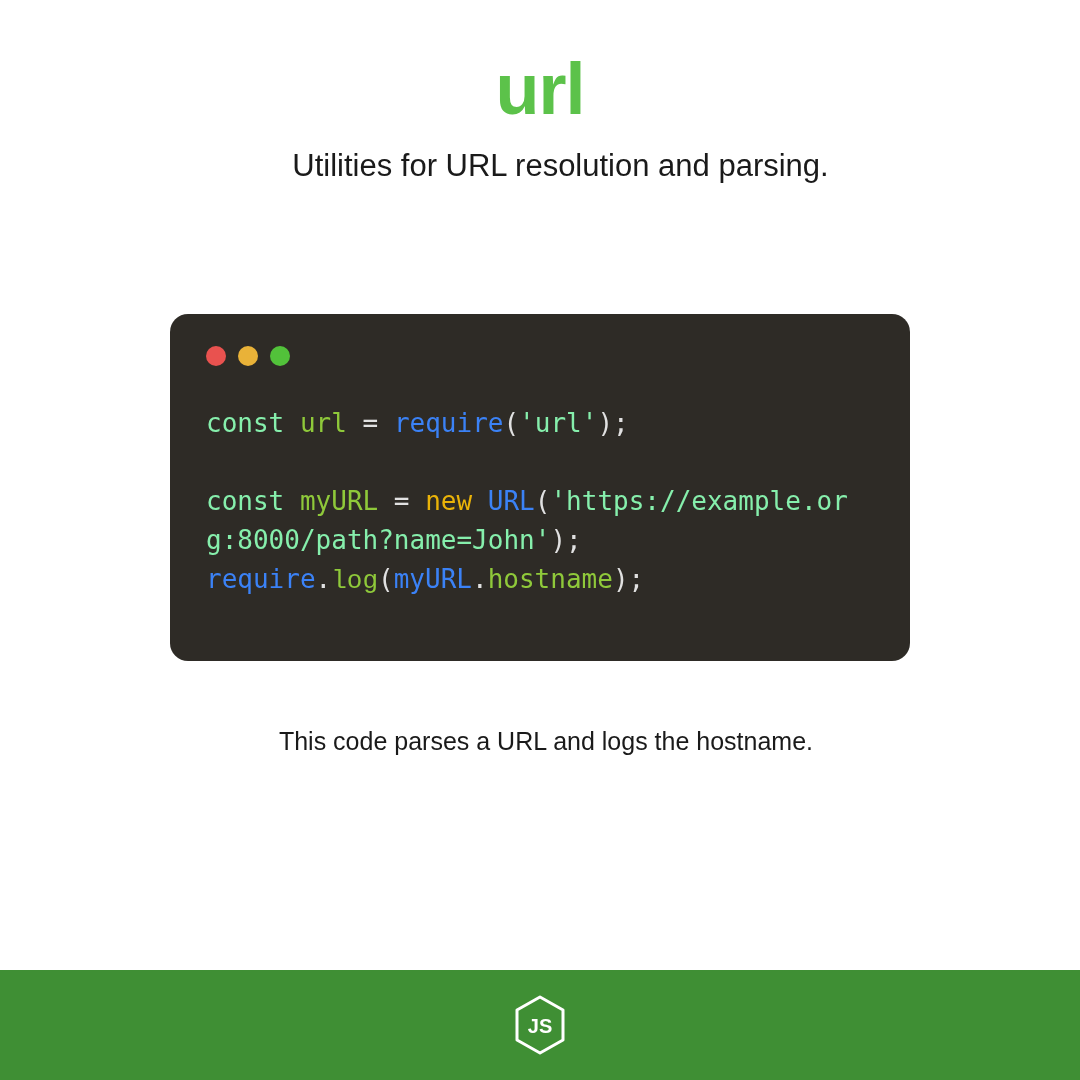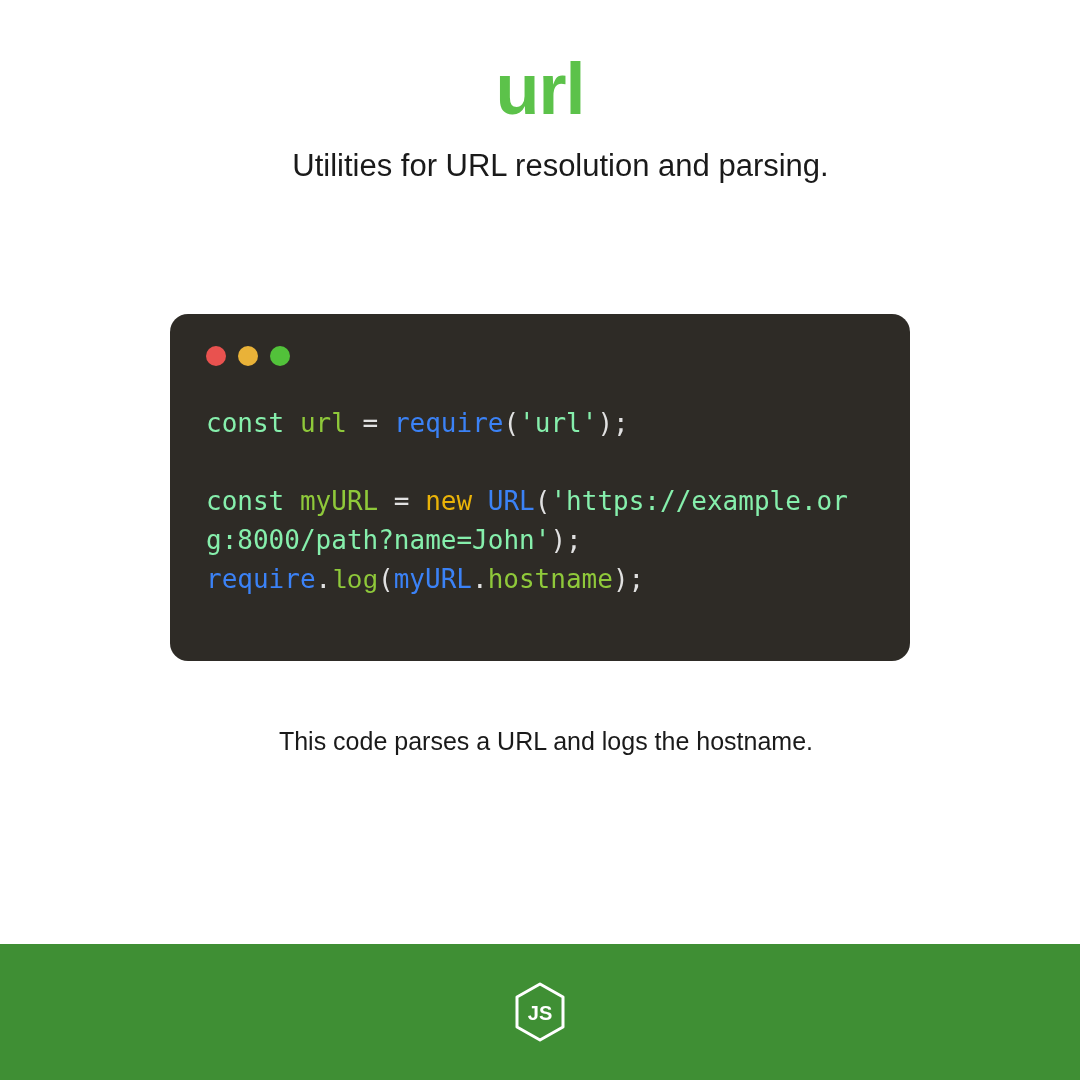--- a/index.html
+++ b/index.html
@@ -69,21 +69,21 @@
     font-size: 25px;
     color: #1a1a1a;
     margin-top: 66px;
     margin-left: 12px;
   }
   .footer {
     position: absolute;
     bottom: 0;
     left: 0;
     width: 100%;
-    height: 136px;
+    height: 110px;
     background: #3f8f34;
     display: flex;
     align-items: center;
     justify-content: center;
     gap: 20px;
   }
   .footer-text {
     color: #ffffff;
     font-size: 31px;
     font-weight: 400;

